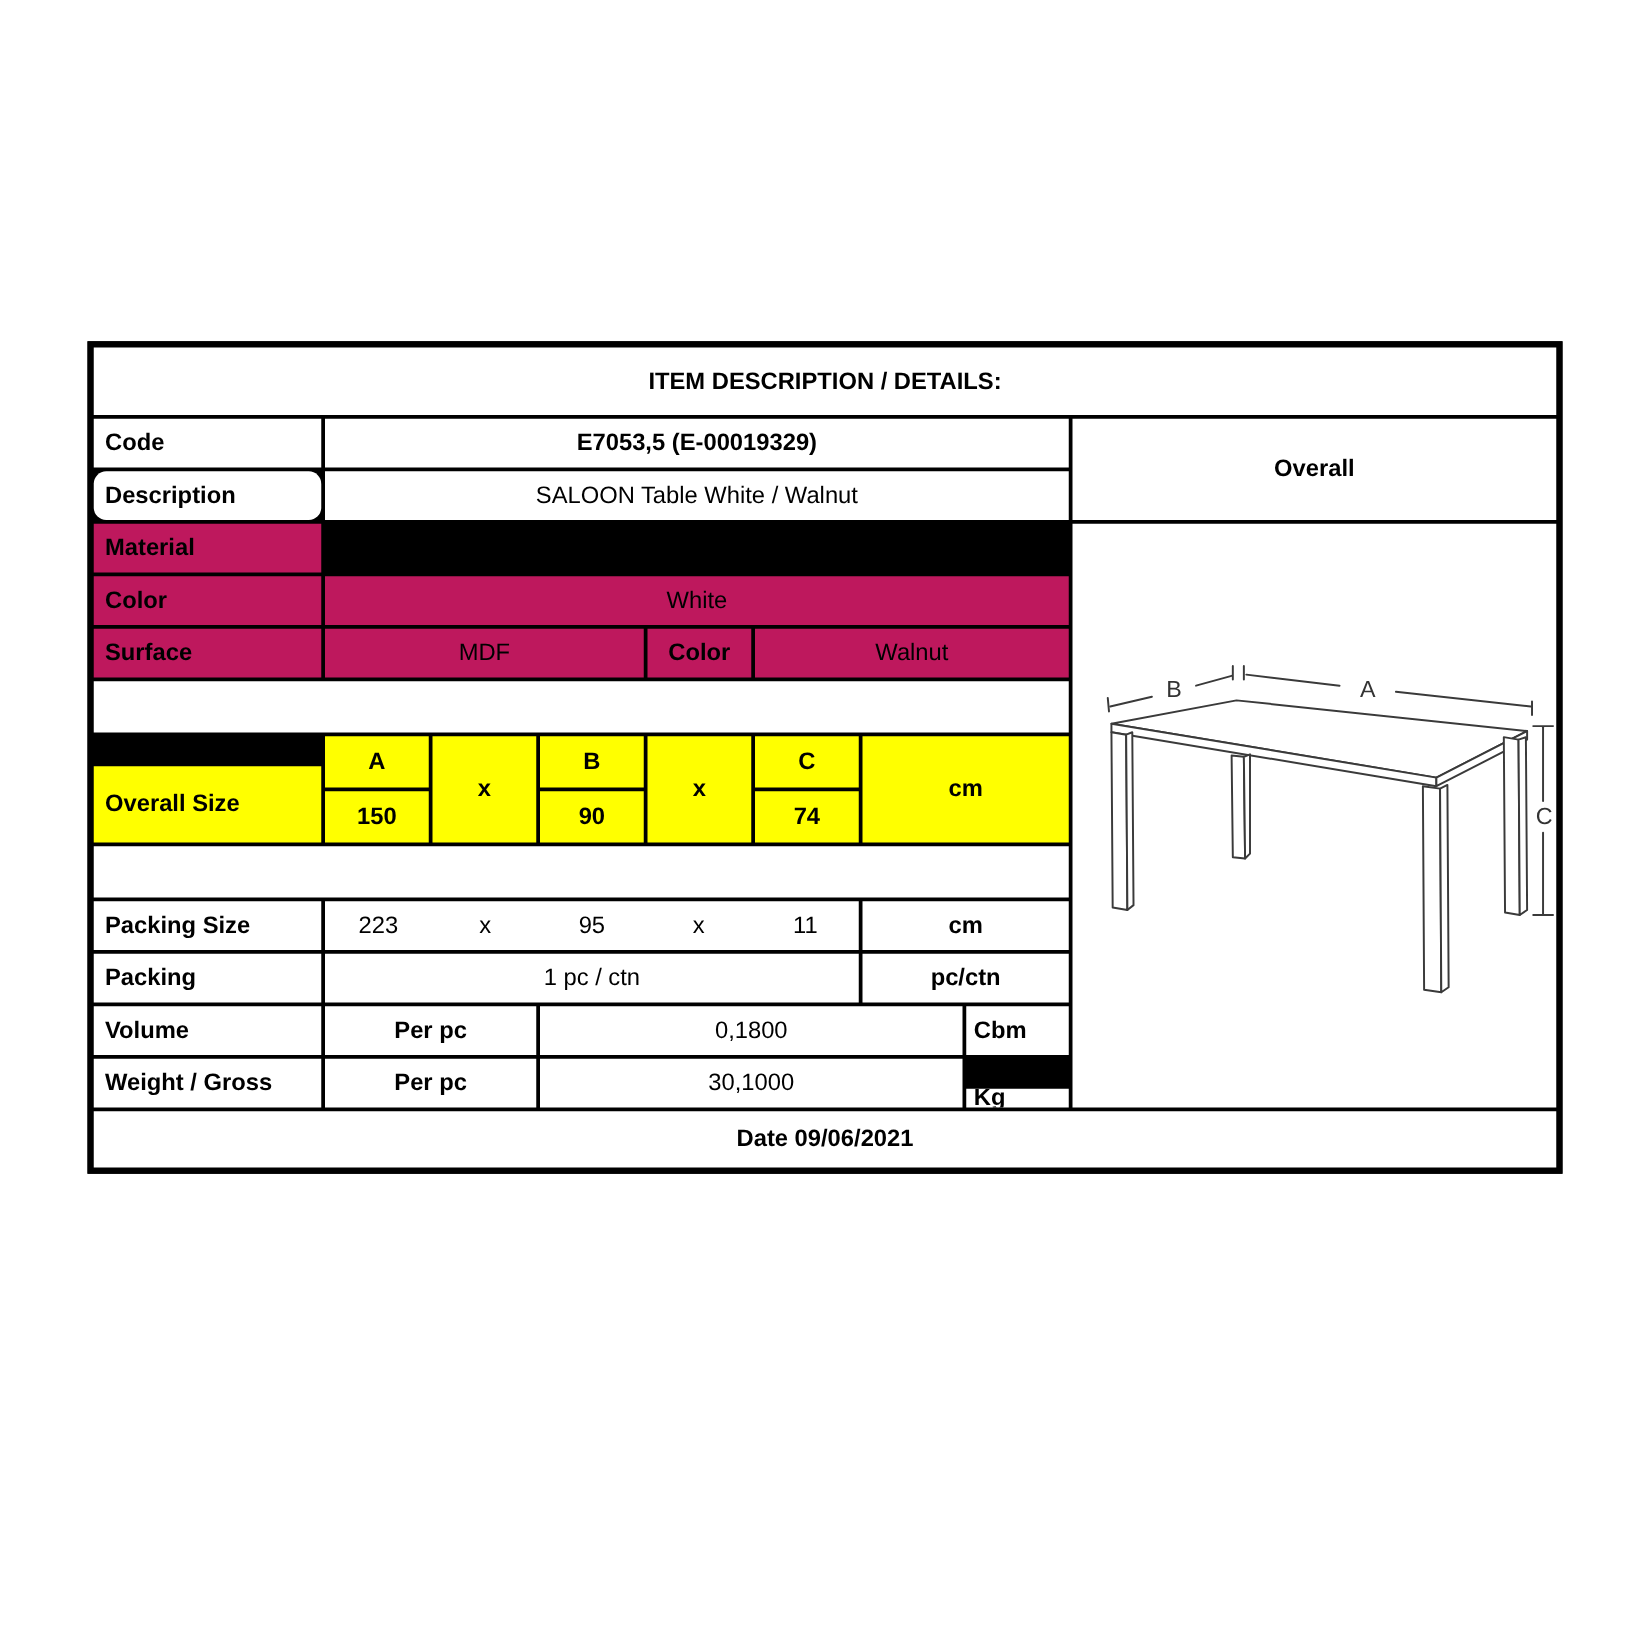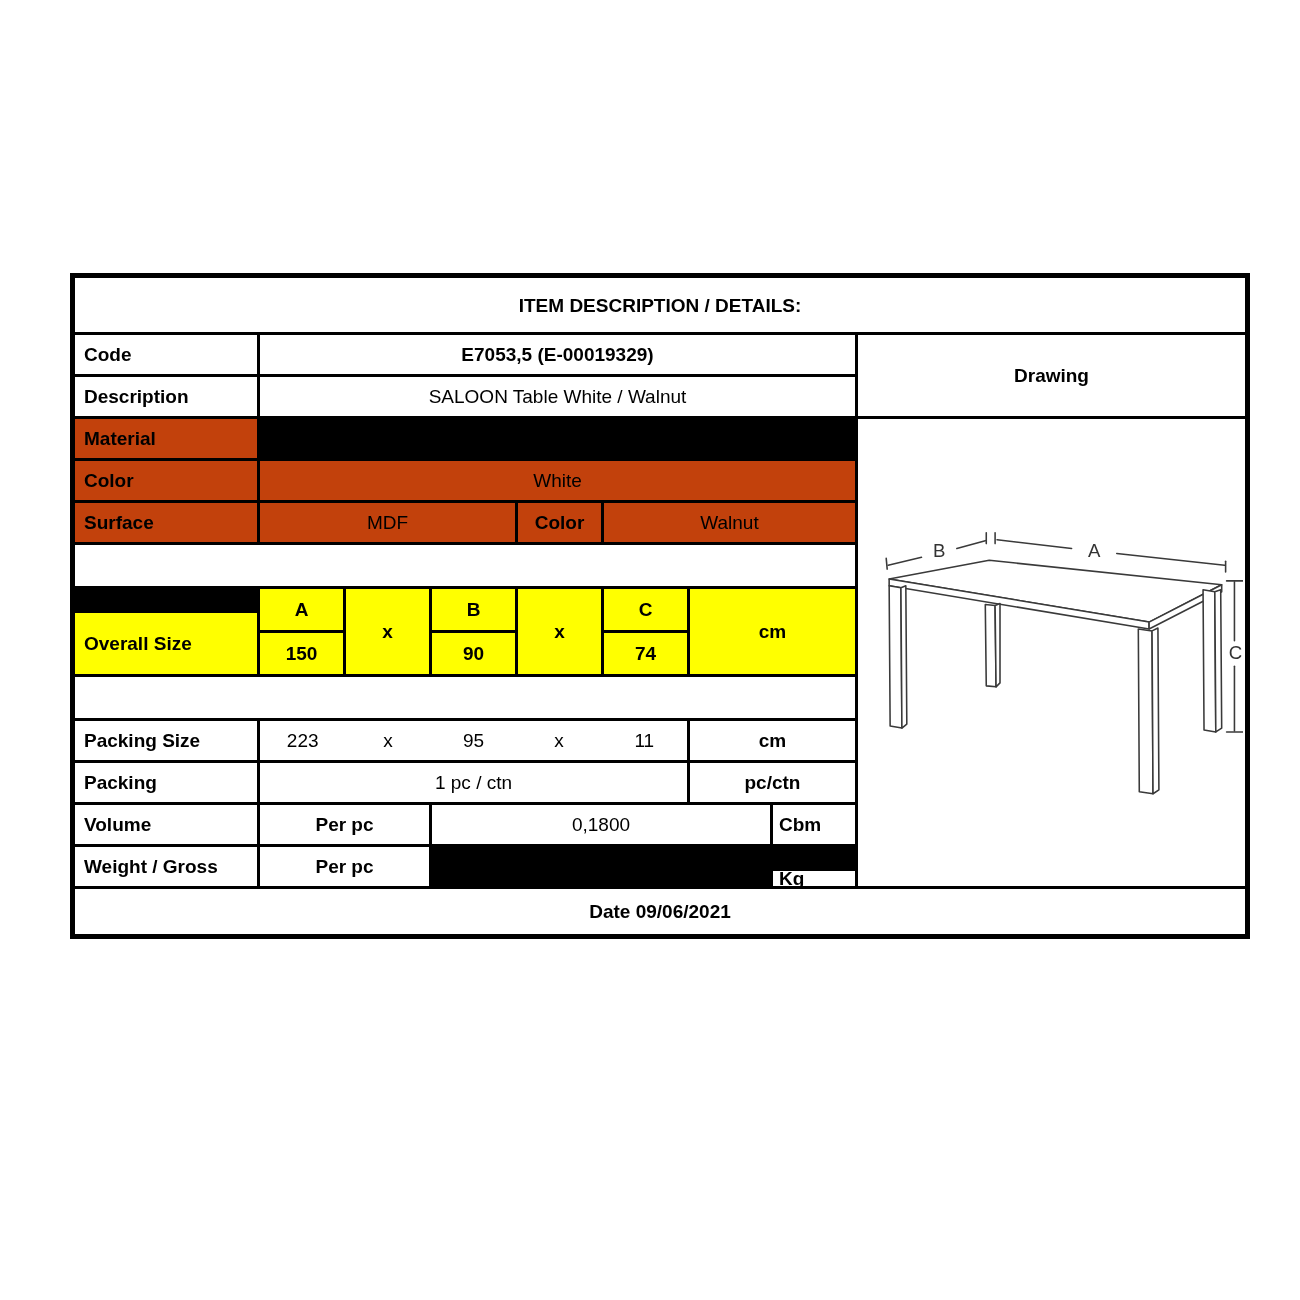--- a/index.html
+++ b/index.html
@@ -9,43 +9,43 @@
     position:absolute;left:70px;top:273px;width:1180px;
     box-sizing:border-box;border:5px solid #000;background:#000;
     display:grid;gap:3px;
     grid-template-columns:182px 83px 83px 83px 83px 83px 80px 82px 387px;
     grid-template-rows:54px 39px 39px 39px 39px 39px 41px 41px 41px 41px 39px 39px 39px 39px 45px;
   }
   .cell{background:#fff;display:flex;align-items:center;justify-content:center;
         font-size:19px;line-height:1;overflow:hidden;}
   .lft{justify-content:flex-start;padding-left:9px;}
   .b{font-weight:bold;}
-  .gray{background:#c2410c;}
+  .gray{background:#be185d;}
   .yellow{background:#ffff00;}
   .five{display:flex;}
   .five span{flex:1 1 20%;text-align:center;}
   .drawing-cell{padding:2px;}
   .drawing-cell svg{width:100%;height:100%;display:block;}
   .sk{stroke:#3a3a3a;stroke-width:1.6;fill:none;stroke-linecap:round;stroke-linejoin:round;}
   .skf{stroke:#3a3a3a;stroke-width:1.6;fill:#ffffff;stroke-linejoin:round;}
   .dimtext{font-family:"Liberation Sans",sans-serif;font-size:19px;fill:#333;}
 </style>
 </head>
 <body>
 
 <div class="page">
   <div class="spec-table">
 
     <div class="cell b" style="grid-area:1/1/2/10;">ITEM DESCRIPTION / DETAILS:</div>
 
     <div class="cell b lft" style="grid-area:2/1/3/2;">Code</div>
     <div class="cell b" style="grid-area:2/2/3/9;">E7053,5 (E-00019329)</div>
-    <div class="cell b" style="grid-area:2/9/4/10;">Drawing</div>
+    <div class="cell b" style="grid-area:2/9/4/10;">Overall</div>
 
-    <div class="cell b lft" style="grid-area:3/1/4/2;">Description</div>
+    <div class="cell b lft" style="grid-area:3/1/4/2;border-radius:10px;">Description</div>
     <div class="cell" style="grid-area:3/2/4/9;">SALOON Table White / Walnut</div>
 
     <div class="cell b lft gray" style="grid-area:4/1/5/2;">Material</div>
 
     <div class="cell drawing-cell" style="grid-area:4/9/15/10;">
       <svg viewBox="0 0 387 472" preserveAspectRatio="xMidYMid meet">
 
         <path class="sk" d="M25 140 L26 151"></path>
         <path class="sk" d="M27 147 L61 139"></path>
         <text class="dimtext" x="79" y="139" text-anchor="middle">B</text>
@@ -119,18 +119,19 @@
     <div class="cell" style="grid-area:12/2/13/7;">1 pc / ctn</div>
     <div class="cell b" style="grid-area:12/7/13/9;">pc/ctn</div>
 
     <div class="cell b lft" style="grid-area:13/1/14/2;">Volume</div>
     <div class="cell b" style="grid-area:13/2/14/4;">Per pc</div>
     <div class="cell" style="grid-area:13/4/14/8;">0,1800</div>
     <div class="cell b lft" style="grid-area:13/8/14/9;padding-left:6px;">Cbm</div>
 
     <div class="cell b lft" style="grid-area:14/1/15/2;">Weight / Gross</div>
     <div class="cell b" style="grid-area:14/2/15/4;">Per pc</div>
+    <div class="cell" style="grid-area:14/4/15/8;">30,1000</div>
     <div class="cell b lft" style="grid-area:14/8/15/9;padding-left:6px;margin-top:24px;">Kg</div>
 
     <div class="cell b" style="grid-area:15/1/16/10;">Date 09/06/2021</div>
 
   </div>
 </div>
 
 </body></html>

